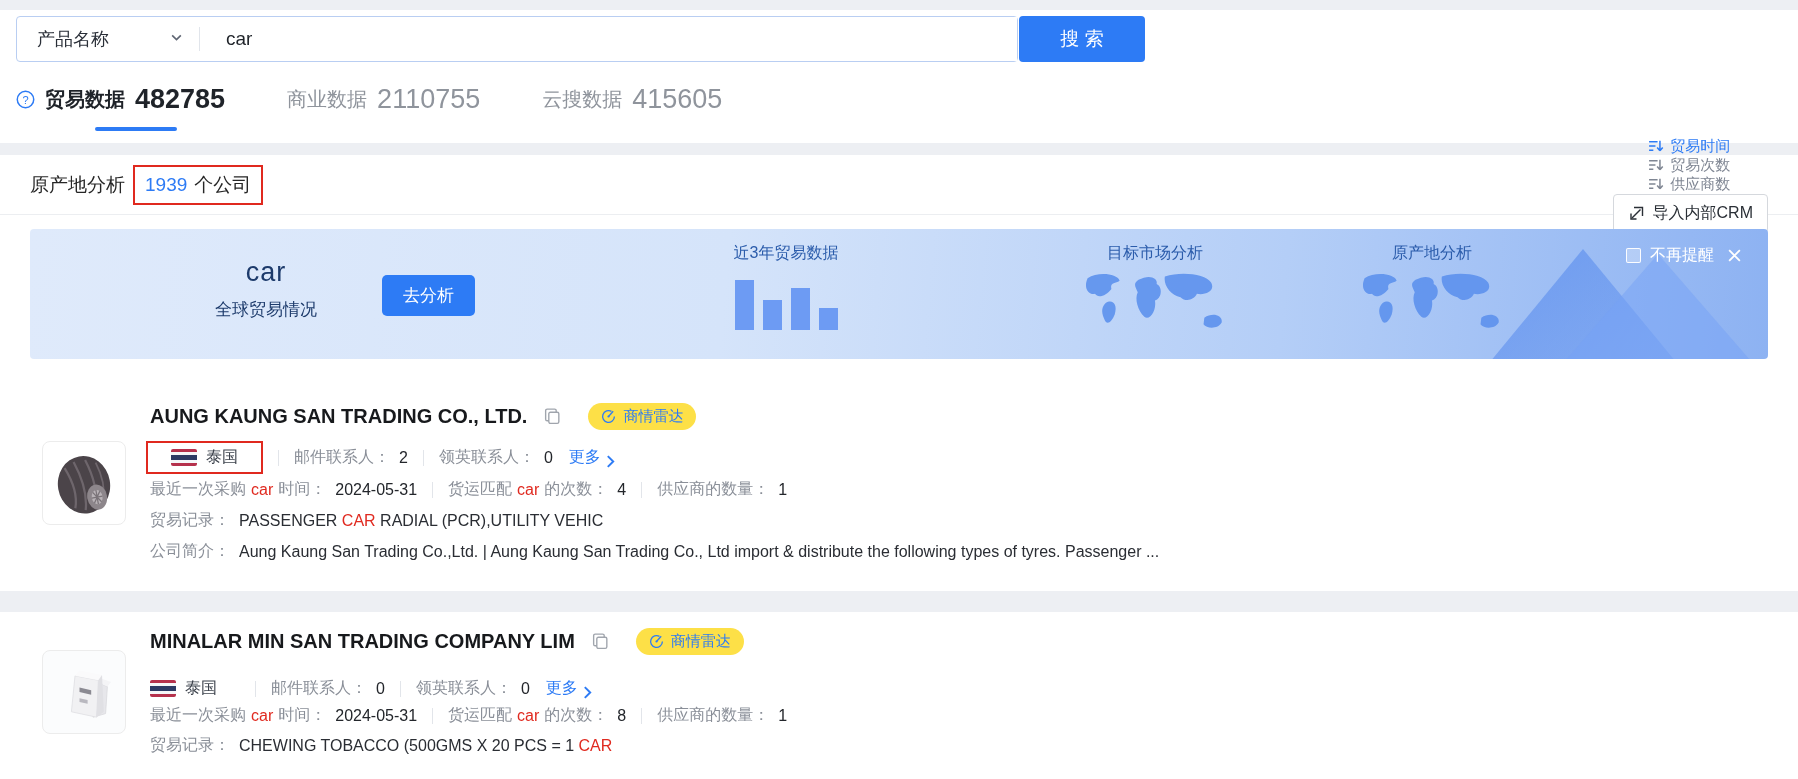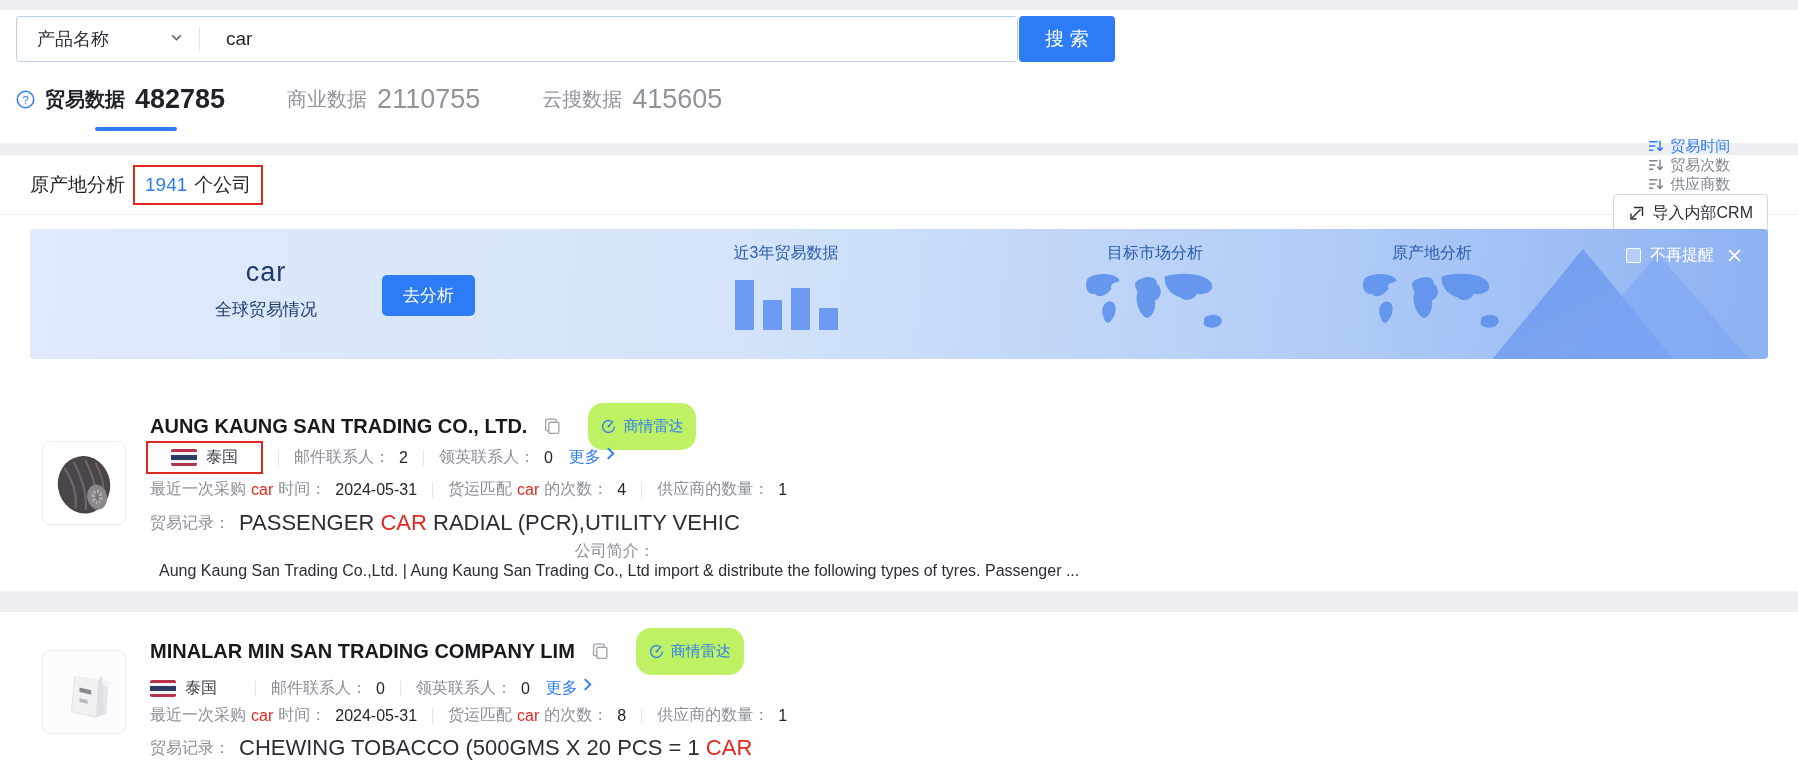--- a/index.html
+++ b/index.html
@@ -8,21 +8,21 @@
   .page { position:relative; width:1798px; height:779px; }
 
   
   .header { position:absolute; top:10px; left:0; width:100%; height:133px; background:#fff; }
   .search-row { position:absolute; top:6px; left:16px; display:flex; align-items:center; }
   .search-box { display:flex; align-items:center; width:1002px; height:46px; border:1.5px solid #b9cef2; border-radius:4px; background:#fff; }
   .select { width:182px; height:100%; display:flex; align-items:center; justify-content:space-between; padding:0 16px 0 20px; cursor:pointer; }
   .select-label { font-size:18px; color:#2a2f38; }
   .vdiv { width:1px; height:24px; background:#e1e5eb; }
   .search-input { flex:1; height:100%; border:none; outline:none; padding:0 16px 0 26px; font-size:19px; color:#1f2329; font-family:inherit; }
-  .search-btn { width:96px; height:46px; margin-left:1px; background:#2d7bf5; color:#fff; border:none; border-radius:4px; font-size:19px; cursor:pointer; font-family:inherit; }
+  .search-btn { width:126px; height:46px; margin-left:1px; background:#2d7bf5; color:#fff; border:none; border-radius:4px; font-size:19px; cursor:pointer; font-family:inherit; }
 
   .tabs { position:absolute; left:16px; top:74px; display:flex; align-items:flex-end; gap:62px; }
   .tab { position:relative; display:flex; align-items:center; gap:10px; padding-bottom:16px; cursor:pointer; }
   .tab-label { font-size:20px; color:#8f949c; }
   .tab-count { font-size:27px; color:#8f949c; }
   .tab.active .tab-label { color:#1f2329; font-weight:700; }
   .tab.active .tab-count { color:#1f2329; font-weight:700; }
   .tab.active::after { content:""; position:absolute; left:79px; bottom:0; width:82px; height:4px; background:#2d7bf5; border-radius:2px; }
 
   
@@ -61,32 +61,32 @@
   .company { position:absolute; left:0; right:0; }
   .c1 { top:234px; height:202px; }
   .card2 { position:absolute; top:612px; left:0; width:100%; height:169px; background:#fff; }
   .thumb { position:absolute; left:42px; width:84px; height:84px; border:1px solid #ececec; border-radius:8px; background:#fff; display:flex; align-items:center; justify-content:center; cursor:pointer; }
   .thumb.t1 { top:52px; }
   .thumb.t2 { top:38px; background:#fbfcfd; }
   .row { position:absolute; left:150px; display:flex; align-items:center; }
   .title-row { gap:16px;text-align:right; }
   .c-name { font-size:20px; font-weight:600; color:#17191c; cursor:pointer; }
   .copy-icon { display:flex; cursor:pointer; }
-  .badge { display:flex; align-items:center; gap:7px; background:#bef264; color:#2d7bf5; font-size:15px; padding:14px 13px; border-radius:15px; margin-left:10px; cursor:pointer; }
+  .badge { display:flex; align-items:center; gap:7px; background:#fde047; color:#2d7bf5; font-size:15px; padding:4px 13px; border-radius:15px; margin-left:10px; cursor:pointer; }
   .country-wrap { display:flex; align-items:center; gap:9px; padding:4px 23px; }
   .country-wrap.annotated { border:2px solid #e0291f; }
   .flag { width:26px; height:17px; border-radius:2px;
           background:linear-gradient(180deg,#b5314c 0 16.6%,#f5f6f8 16.6% 33.3%,#2c3a64 33.3% 66.6%,#f5f6f8 66.6% 83.3%,#b5314c 83.3% 100%); }
   .country { font-size:16px; color:#3c424c; }
   .sep { width:1px; height:16px; background:#e2e5ea; margin:0 15px; }
   .lbl { font-size:16px; color:#8a8f98; }
   .val { font-size:16px; color:#23262b; margin-left:9px; }
   .kw-red { color:#e02a20; margin:0 5px; font-size:16px; }
-  .more { display:flex; align-items:flex-start; gap:4px; color:#2d7bf5; font-size:16px; margin-left:16px; cursor:pointer; }
-  .trade-val { font-size:22px; color:#2a2d33; margin-left:9px; }
+  .more { display:flex; align-items:flex-end; gap:4px; color:#2d7bf5; font-size:16px; margin-left:16px; cursor:pointer; }
+  .trade-val { font-size:16px; color:#2a2d33; margin-left:9px; }
   .trade-red { color:#e02a20; }
   .profile-text { font-size:16px; color:#2a2d33; margin-left:9px; white-space:nowrap; }
 </style>
 </head>
 <body>
 
 <div class="page">
 
   <div class="header">
     <div class="search-row">
@@ -126,21 +126,21 @@
       </div>
     </div>
   </div>
 
   <div class="card1">
 
     <div class="results-bar">
       <div class="results-left">
         <span>原产地分析</span>
         <span class="ann-box">
-          <span class="results-count">1941</span>
+          <span class="results-count">1939</span>
           <span>个公司</span>
         </span>
       </div>
       <div class="results-right">
         <div class="sort-item active">
           <span style="display:flex;">
             <svg width="16" height="16" viewBox="0 0 15 15">
                 <path d="M1 3.5h8M1 7.5h6M1 11.5h4" stroke="currentColor" stroke-width="1.4"></path>
                 <path d="M11.2 2.5v9.5m0 0l-2.6-3m2.6 3l2.6-3" stroke="currentColor" stroke-width="1.4" fill="none"></path>
               </svg>
@@ -300,21 +300,21 @@
         <span class="lbl">的次数：</span>
         <span class="val">4</span>
         <span class="sep"></span>
         <span class="lbl">供应商的数量：</span>
         <span class="val">1</span>
       </div>
       <div class="row" style="top:121px;">
         <span class="lbl">贸易记录：</span>
         <span class="trade-val"><span>PASSENGER </span><span class="trade-red">CAR</span><span> RADIAL (PCR),UTILITY VEHIC</span></span>
       </div>
-      <div class="row" style="top:152px;flex-direction:column;">
+      <div class="row" style="top:152px;">
         <span class="lbl">公司简介：</span>
         <span class="profile-text">Aung Kaung San Trading Co.,Ltd. | Aung Kaung San Trading Co., Ltd import &amp; distribute the following types of tyres. Passenger ...</span>
       </div>
     </div>
   </div>
 
   <div class="card2">
     <div class="thumb t2">
       <svg width="72" height="72" viewBox="0 0 80 80">
         <polygon points="52,28 66,34 64,64 50,68" fill="#e7e7eb" stroke="#d6d6db" stroke-width="0.8"></polygon>

